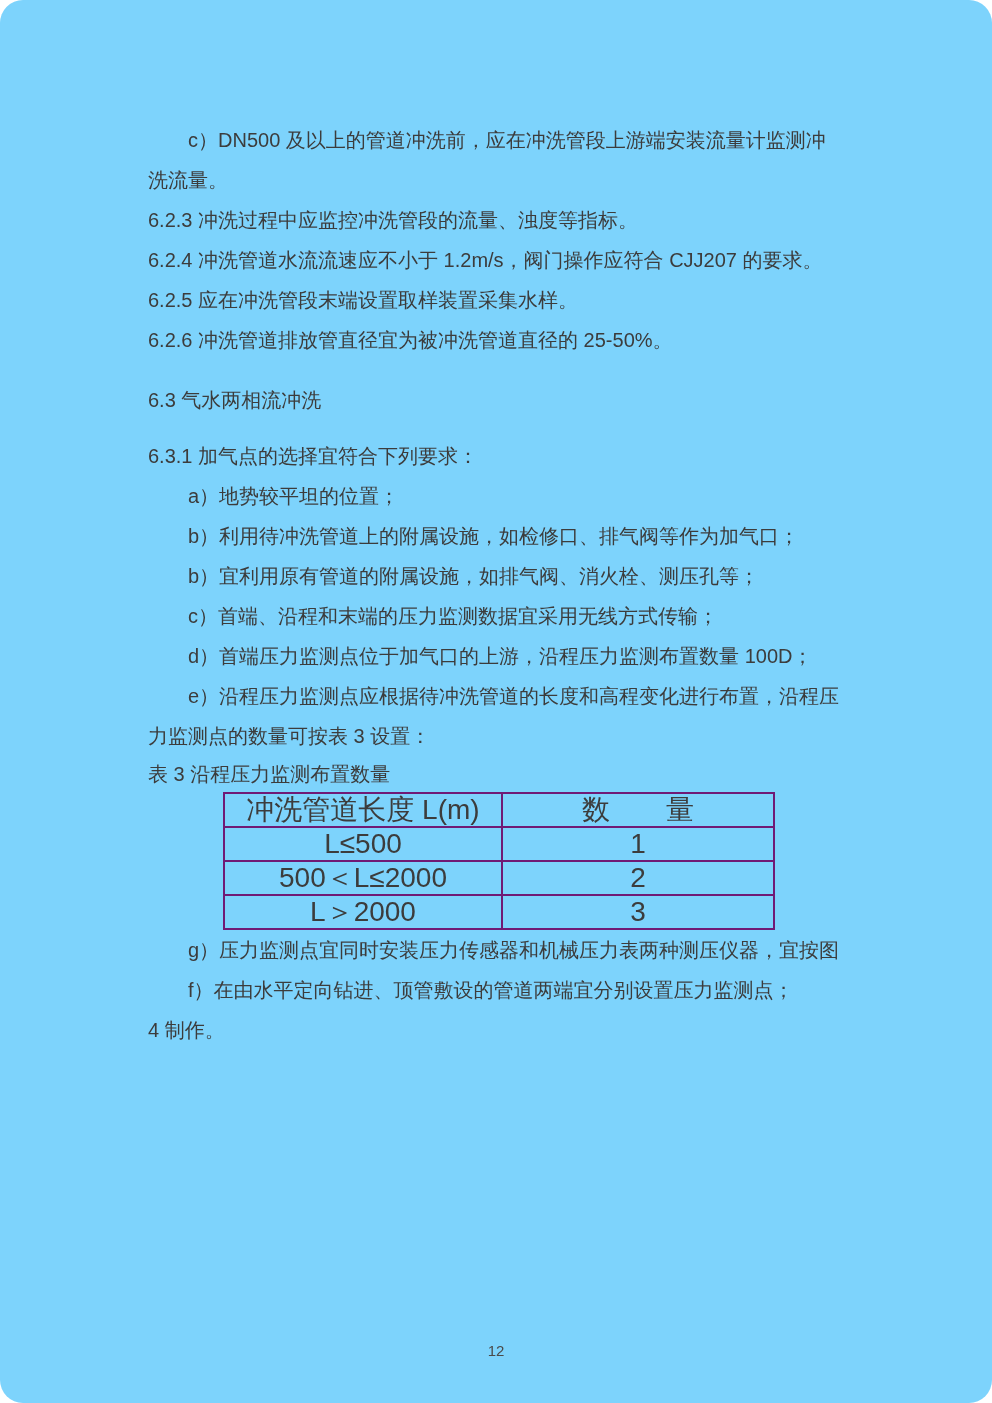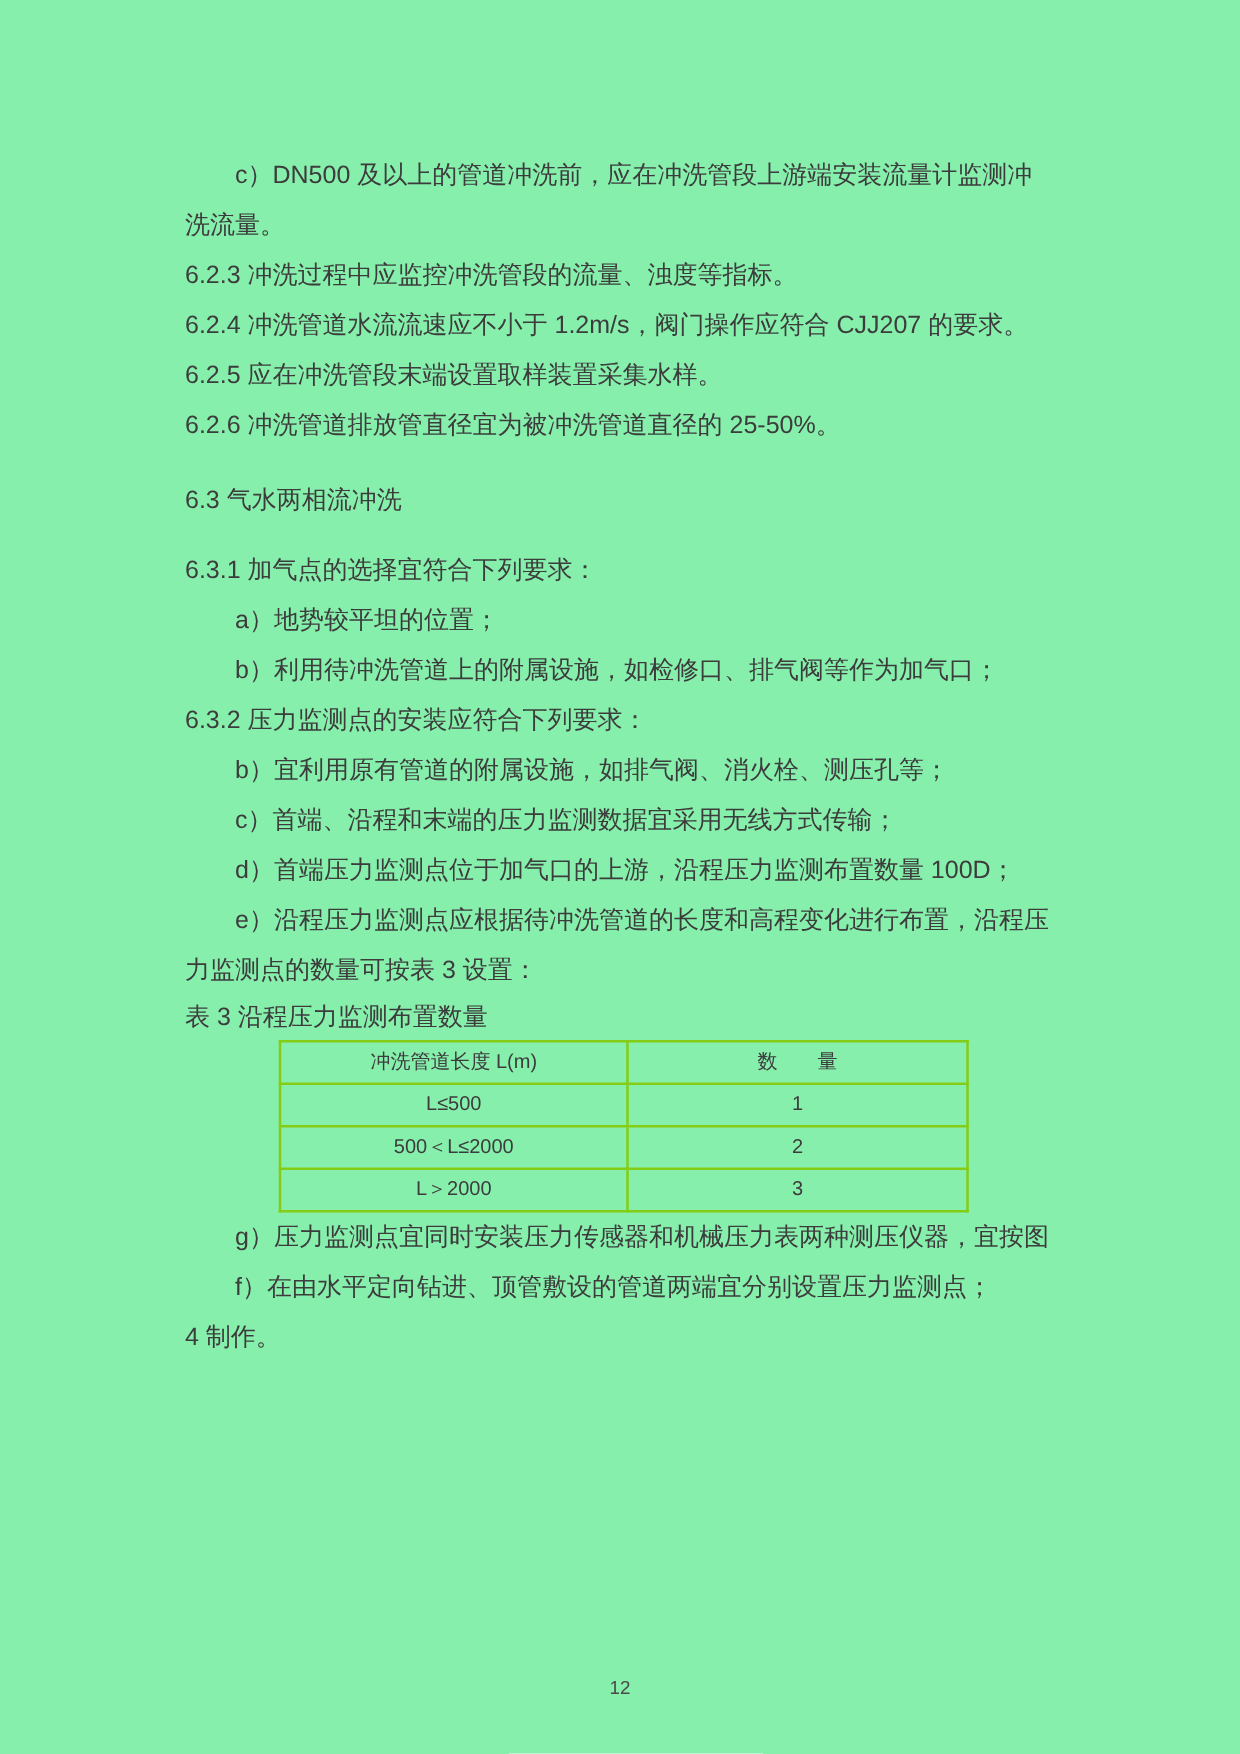--- a/index.html
+++ b/index.html
@@ -4,24 +4,25 @@
 <style>
   html, body {
     margin: 0;
     padding: 0;
     background: #ffffff;
   }
   .page {
     position: relative;
     width: 992px;
     height: 1403px;
-    background: #86efac;
+    background: #7dd3fc;
     font-family: "Liberation Sans", "DejaVu Sans", sans-serif;
     color: #3c3c3c;
     overflow: hidden;
+    border-radius: 23px;
   }
   .content {
     position: absolute;
     left: 148px;
     top: 120px;
     width: 700px;
     font-size: 20px;
     line-height: 40px;
   }
   .content p.line {
@@ -41,24 +42,24 @@
     line-height: 36px;
     margin: 0;
   }
   table.t3 {
     border-collapse: collapse;
     table-layout: fixed;
     margin-left: 75px;
     width: 550px;
   }
   table.t3 th, table.t3 td {
-    border: 2px solid #84cc16;
+    border: 2px solid #701a75;
     font-weight: normal;
     text-align: center;
-    font-size: 16px;
+    font-size: 28px;
     height: 32px;
     padding: 0;
     line-height: 32px;
     color: #3c3c3c;
   }
   table.t3 col.c1 { width: 278px; }
   table.t3 col.c2 { width: 272px; }
   .page-number {
     position: absolute;
     top: 1340px;
@@ -82,21 +83,20 @@
     <p class="line">6.2.4 冲洗管道水流流速应不小于 1.2m/s，阀门操作应符合 CJJ207 的要求。</p>
     <p class="line">6.2.5 应在冲洗管段末端设置取样装置采集水样。</p>
     <p class="line">6.2.6 冲洗管道排放管直径宜为被冲洗管道直径的 25-50%。</p>
 
     <p class="line heading">6.3 气水两相流冲洗</p>
 
     <p class="line">6.3.1 加气点的选择宜符合下列要求：</p>
     <p class="line indent">a）地势较平坦的位置；</p>
     <p class="line indent">b）利用待冲洗管道上的附属设施，如检修口、排气阀等作为加气口；</p>
 
-    <p class="line">6.3.2 压力监测点的安装应符合下列要求：</p>
     <p class="line indent">b）宜利用原有管道的附属设施，如排气阀、消火栓、测压孔等；</p>
     <p class="line indent">c）首端、沿程和末端的压力监测数据宜采用无线方式传输；</p>
     <p class="line indent">d）首端压力监测点位于加气口的上游，沿程压力监测布置数量 100D；</p>
     <p class="line indent">e）沿程压力监测点应根据待冲洗管道的长度和高程变化进行布置，沿程压</p>
     <p class="line">力监测点的数量可按表 3 设置：</p>
 
     <div class="table-caption">表 3 沿程压力监测布置数量</div>
 
     <table class="t3">
       <colgroup>

